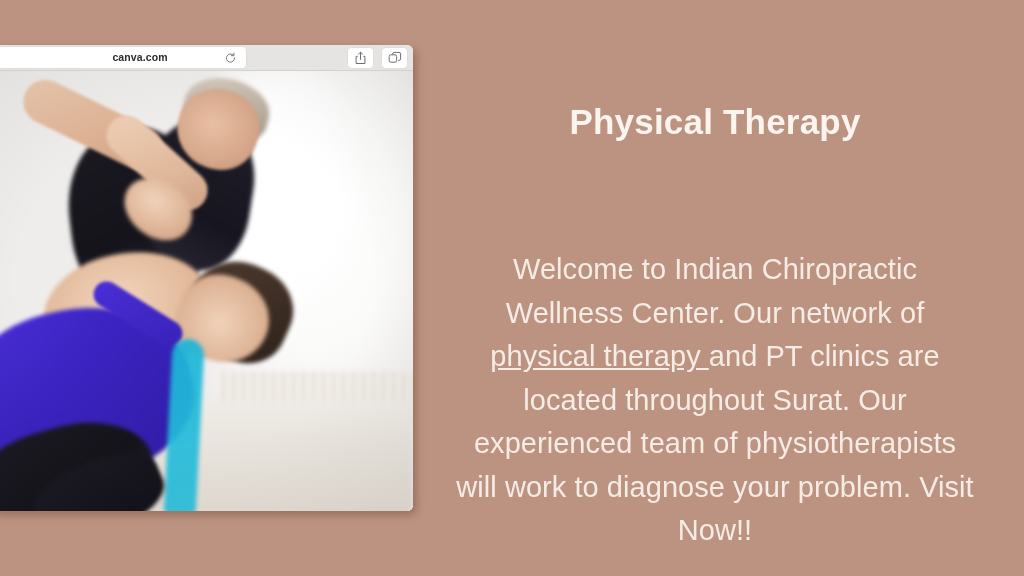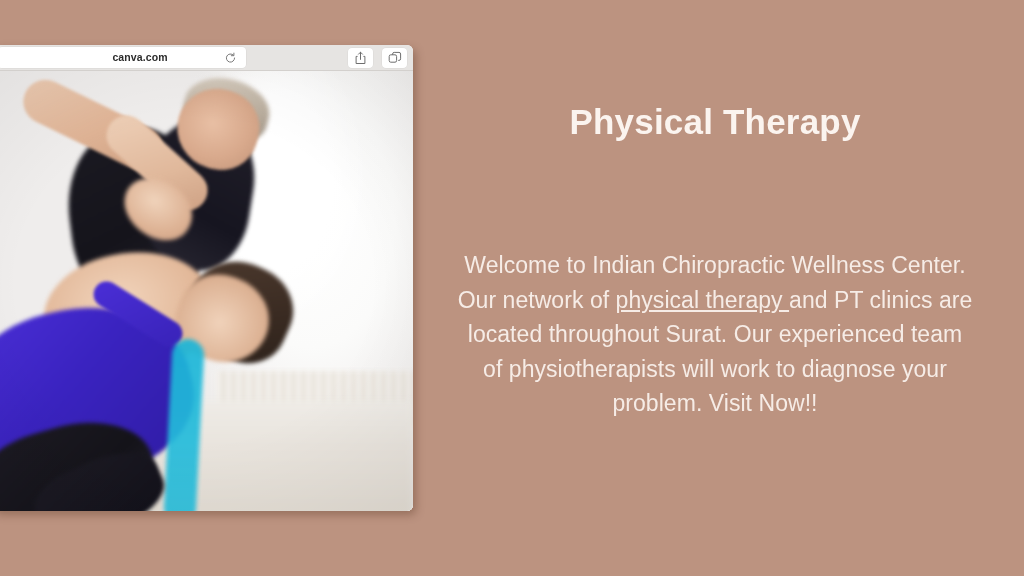--- a/index.html
+++ b/index.html
@@ -273,21 +273,21 @@
     letter-spacing: 0.2px;
     line-height: 1.15;
   }
 
   .body-copy {
     position: absolute;
     top: 248px;
     left: 0;
     width: 100%;
     text-align: center;
-    font-size: 23px;
+    font-size: 29px;
     font-weight: 400;
     color: #f6ece6;
     line-height: 1.5;
     letter-spacing: 0.05px;
   }
 
   .link {
     text-decoration: underline;
     text-underline-offset: 2px;
     color: #f6ece6;

